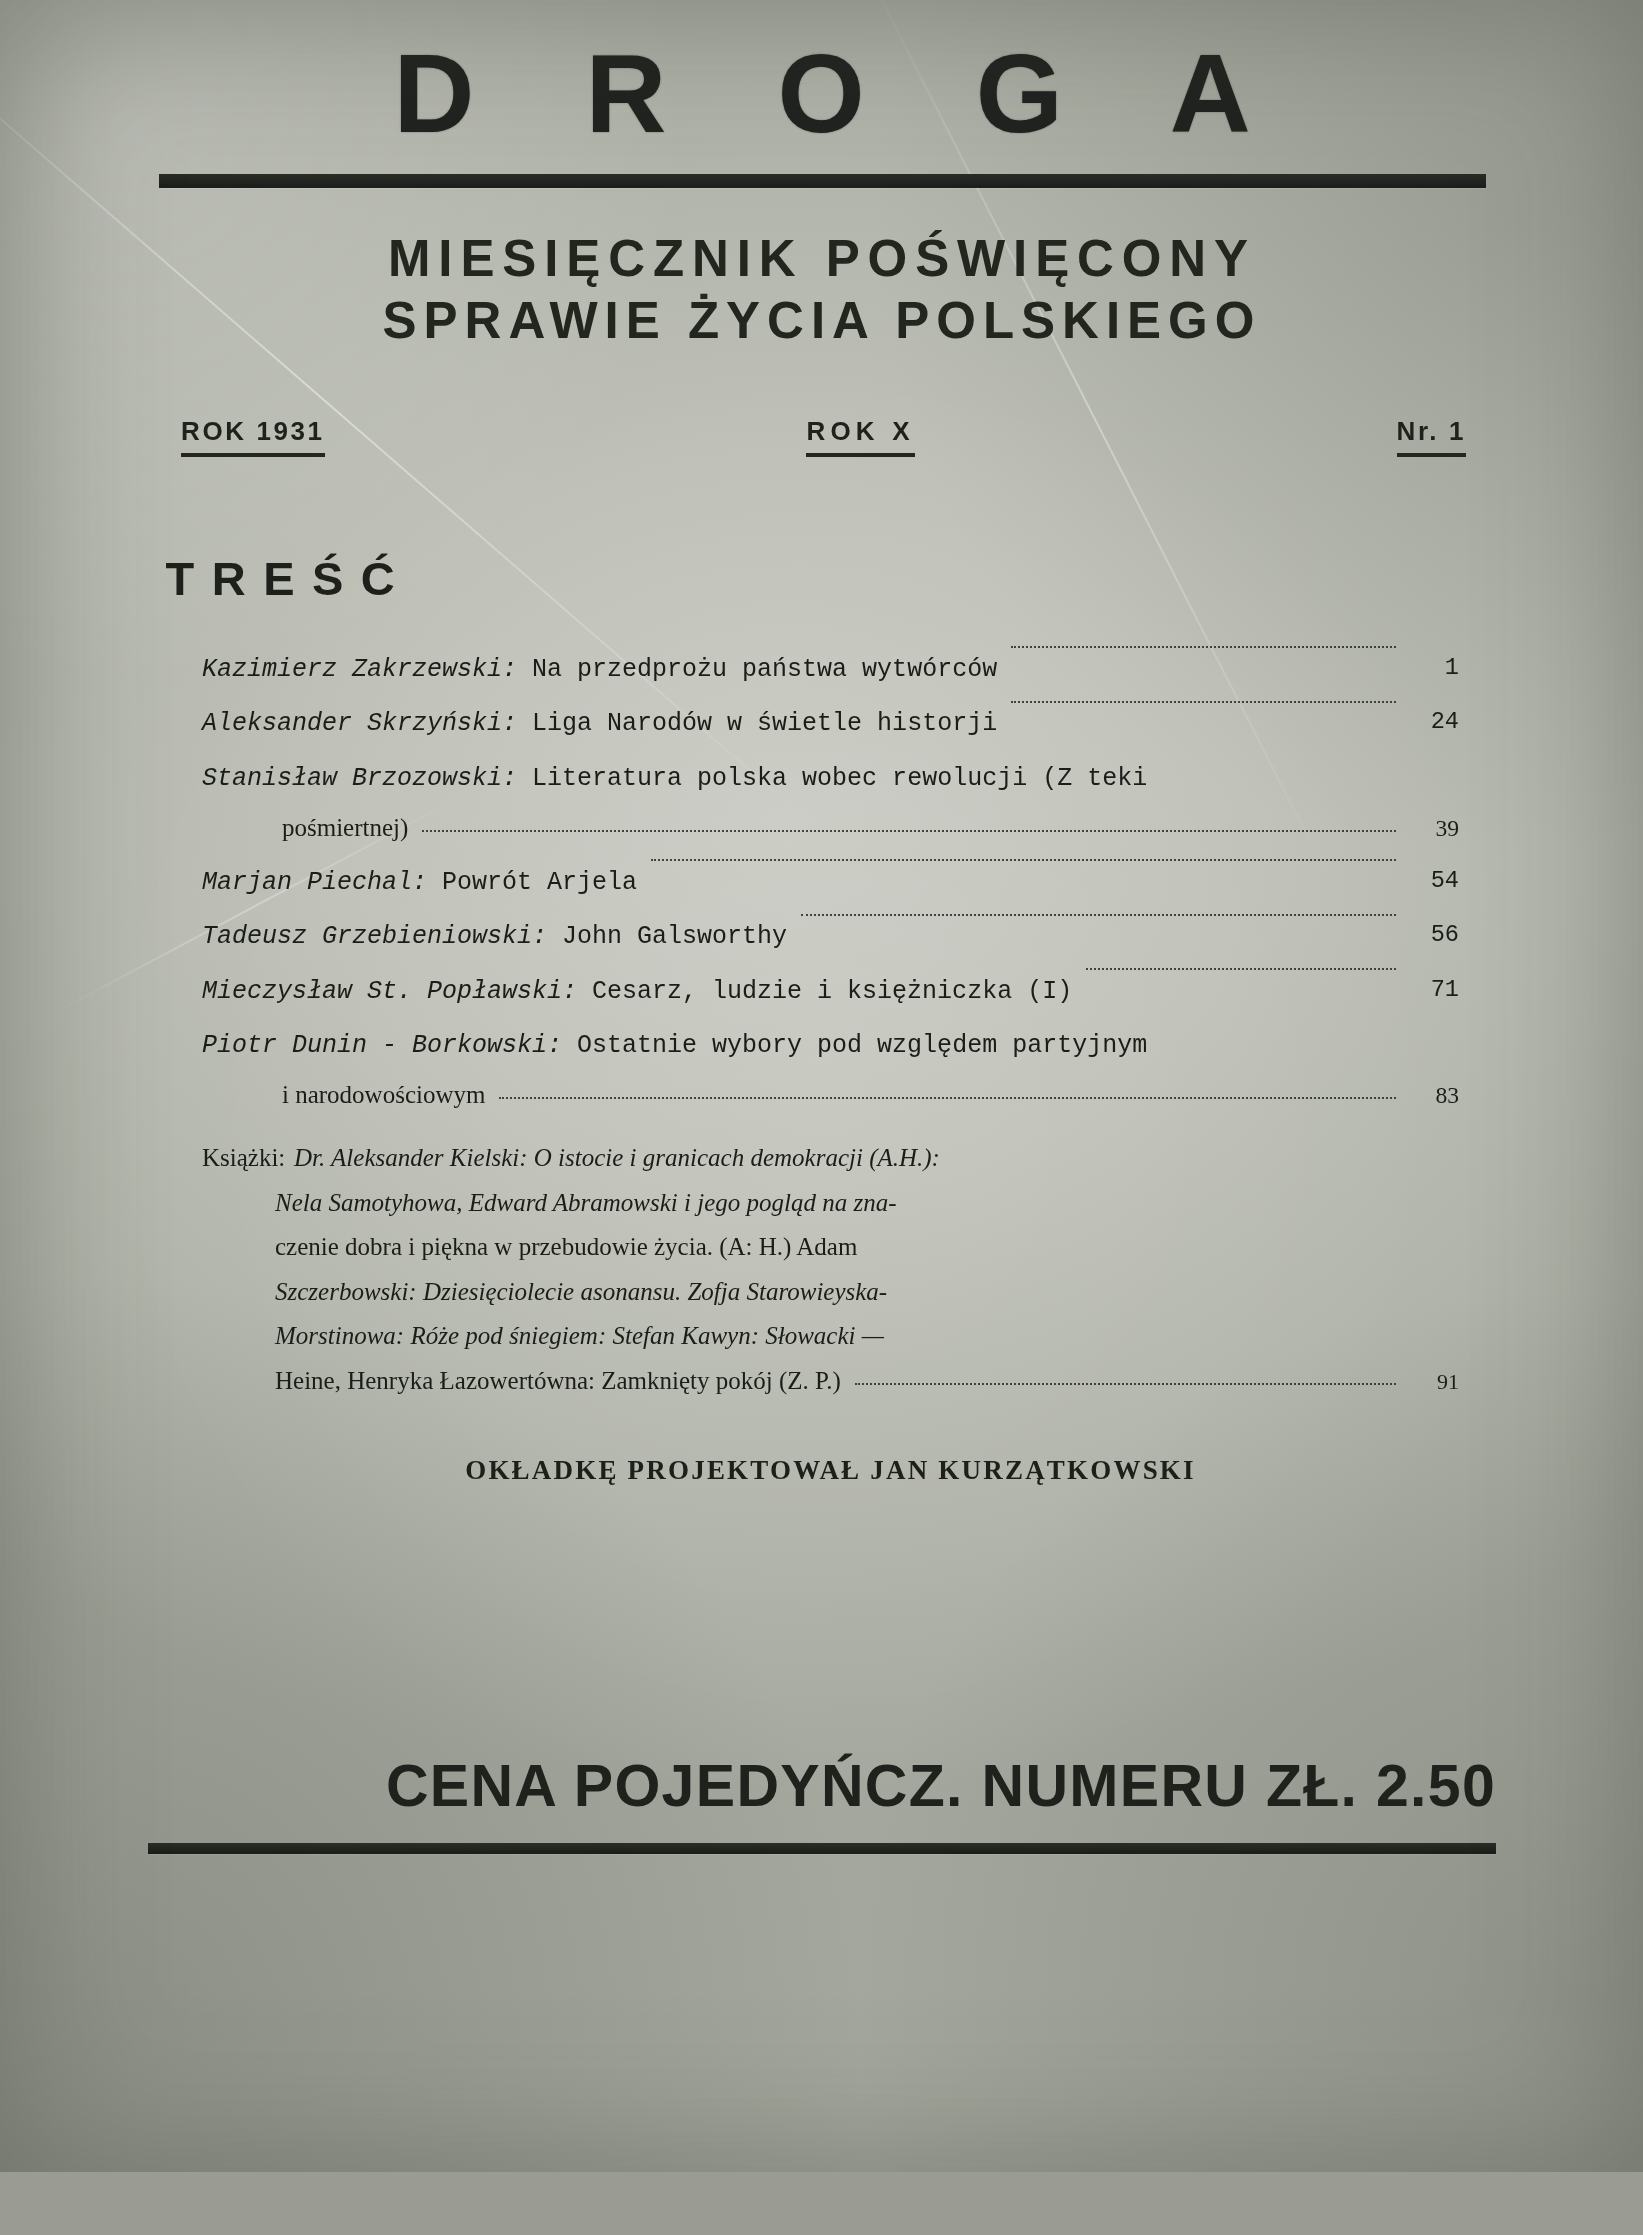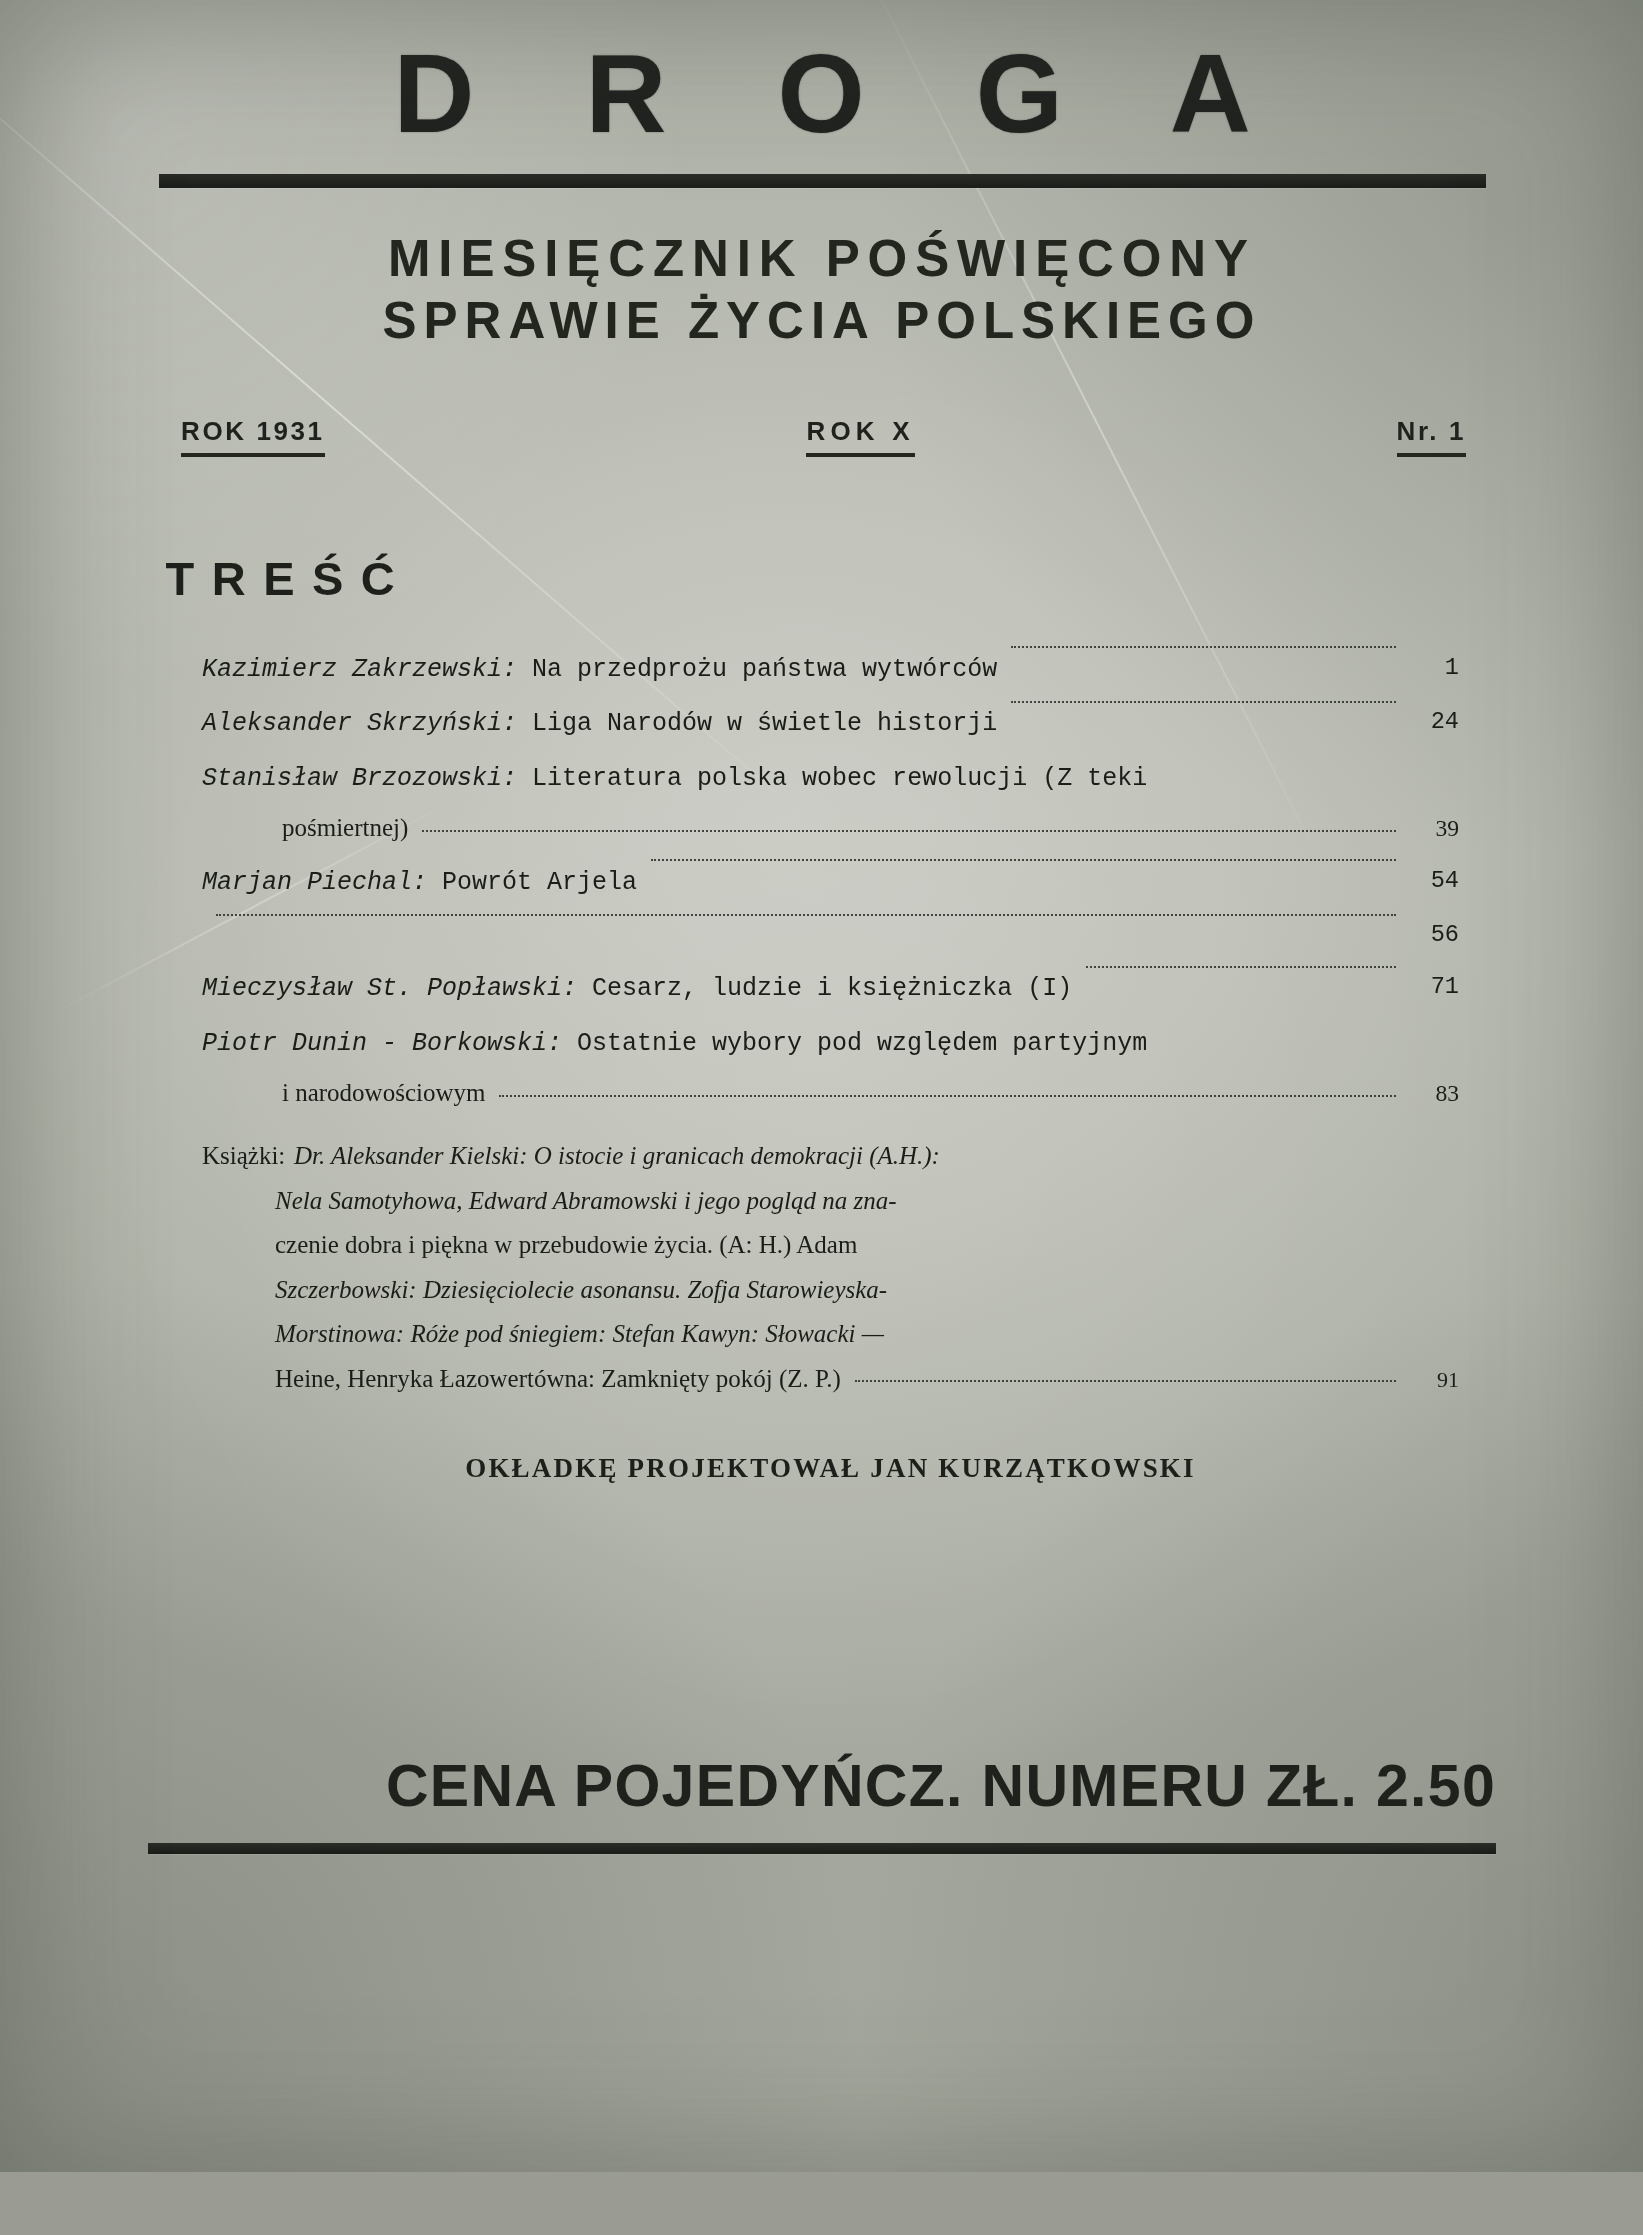--- a/index.html
+++ b/index.html
@@ -280,20 +280,21 @@
         <span class="toc-page">39</span>
       </div>
 
       <div class="toc-entry">
         <span class="toc-text"><span class="toc-author">Marjan Piechal:</span><span> Powrót Arjela</span></span>
         <span class="toc-dots"></span>
         <span class="toc-page">54</span>
       </div>
 
       <div class="toc-entry">
+        <span class="toc-text"><span class="toc-author">Tadeusz Grzebieniowski:</span><span> John Galsworthy</span></span>
         <span class="toc-dots"></span>
         <span class="toc-page">56</span>
       </div>
 
       <div class="toc-entry">
         <span class="toc-text"><span class="toc-author">Mieczysław St. Popławski:</span><span> Cesarz, ludzie i księżniczka (I)</span></span>
         <span class="toc-dots"></span>
         <span class="toc-page">71</span>
       </div>
 

